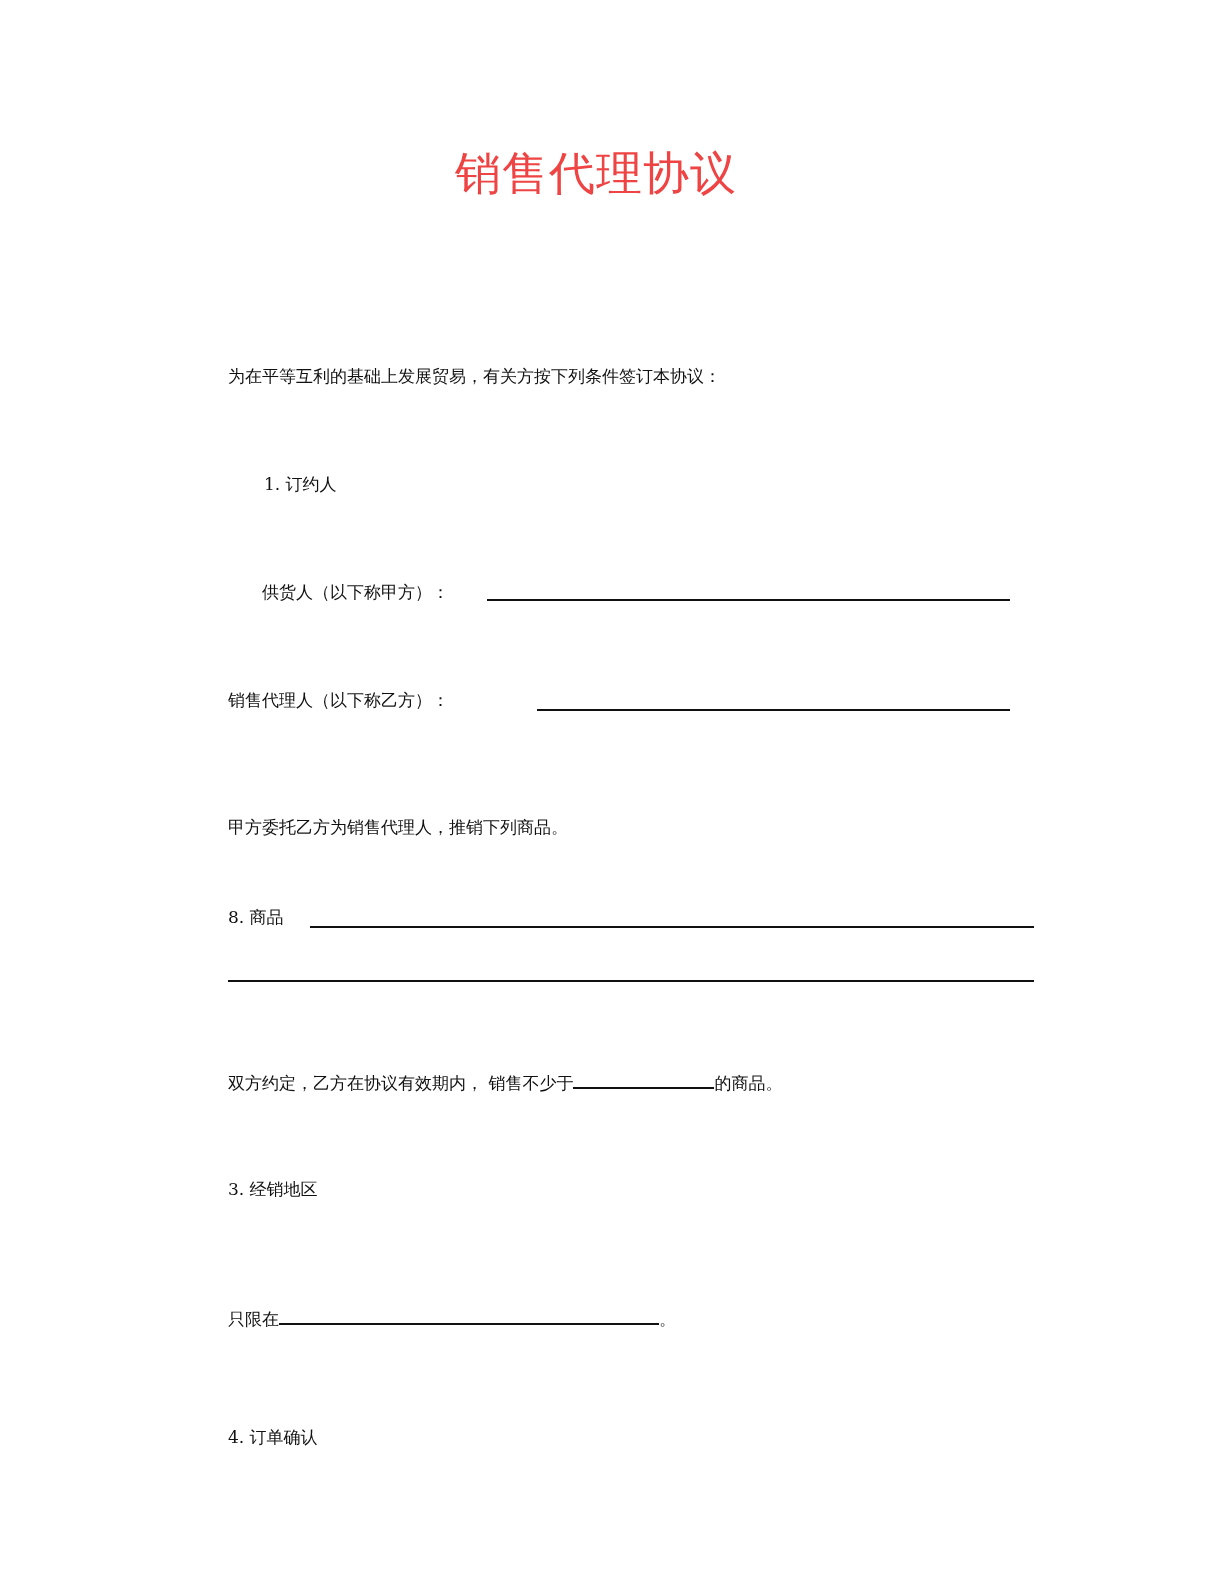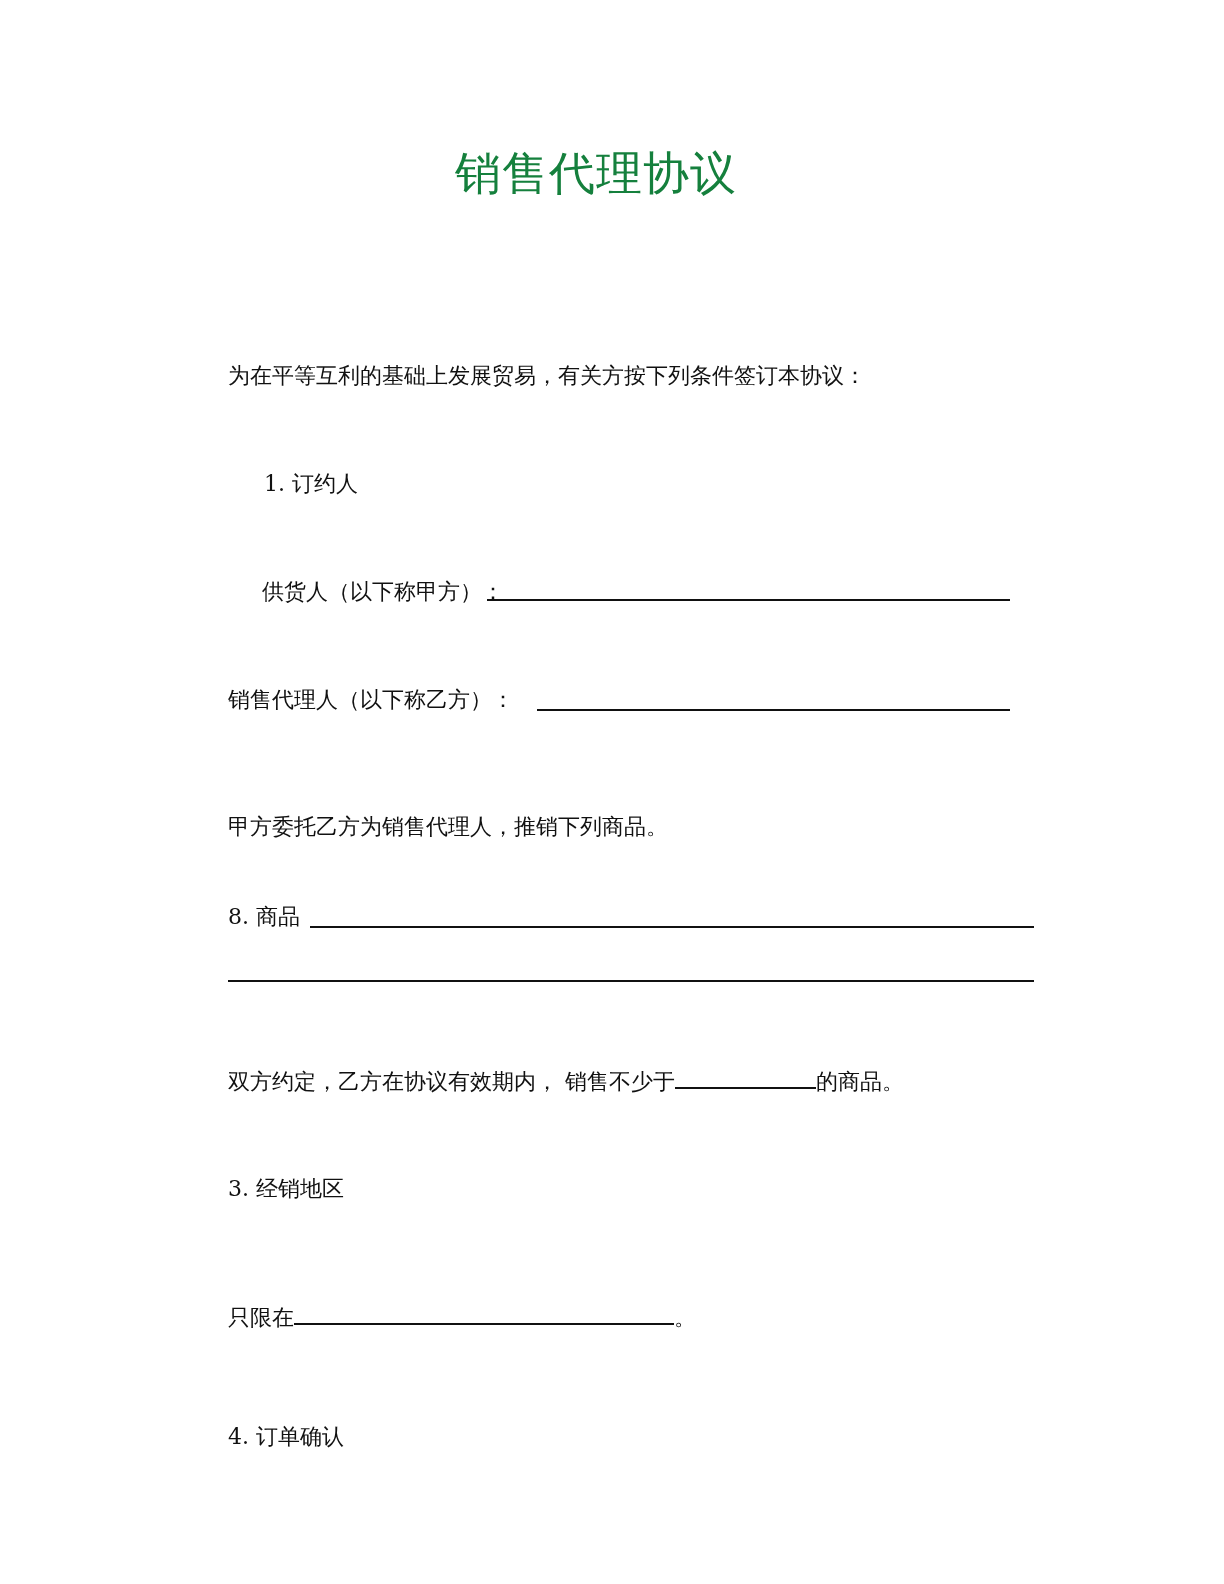--- a/index.html
+++ b/index.html
@@ -1,21 +1,21 @@
 <!DOCTYPE html>
 <html><head>
 <meta charset="utf-8">
 <style>
   html, body { margin: 0; padding: 0; background: #ffffff; }
   body { width: 1224px; height: 1584px; position: relative; overflow: hidden;
          font-family: "DejaVu Serif", "Liberation Serif", serif; color: #111; }
   .title { position: absolute; top: 143px; left: 0; width: 1192px; text-align: center;
            font-family: "DejaVu Sans", "Liberation Sans", sans-serif; font-size: 46px;
-           letter-spacing: 1px; line-height: 60px; color: #15803d; }
-  .line { position: absolute; left: 228px; font-size: 22px; line-height: 30px; white-space: nowrap; }
+           letter-spacing: 1px; line-height: 60px; color: #ef4444; }
+  .line { position: absolute; left: 228px; font-size: 17px; line-height: 30px; white-space: nowrap; }
   .ul { position: absolute; height: 0; border-bottom: 2px solid #111; }
   .inline-fill { display: inline-block; vertical-align: baseline; border-bottom: 2px solid #111; height: 22px; }
 </style>
 </head>
 <body>
 
 <div>
 
   <div class="title">销售代理协议</div>
 

